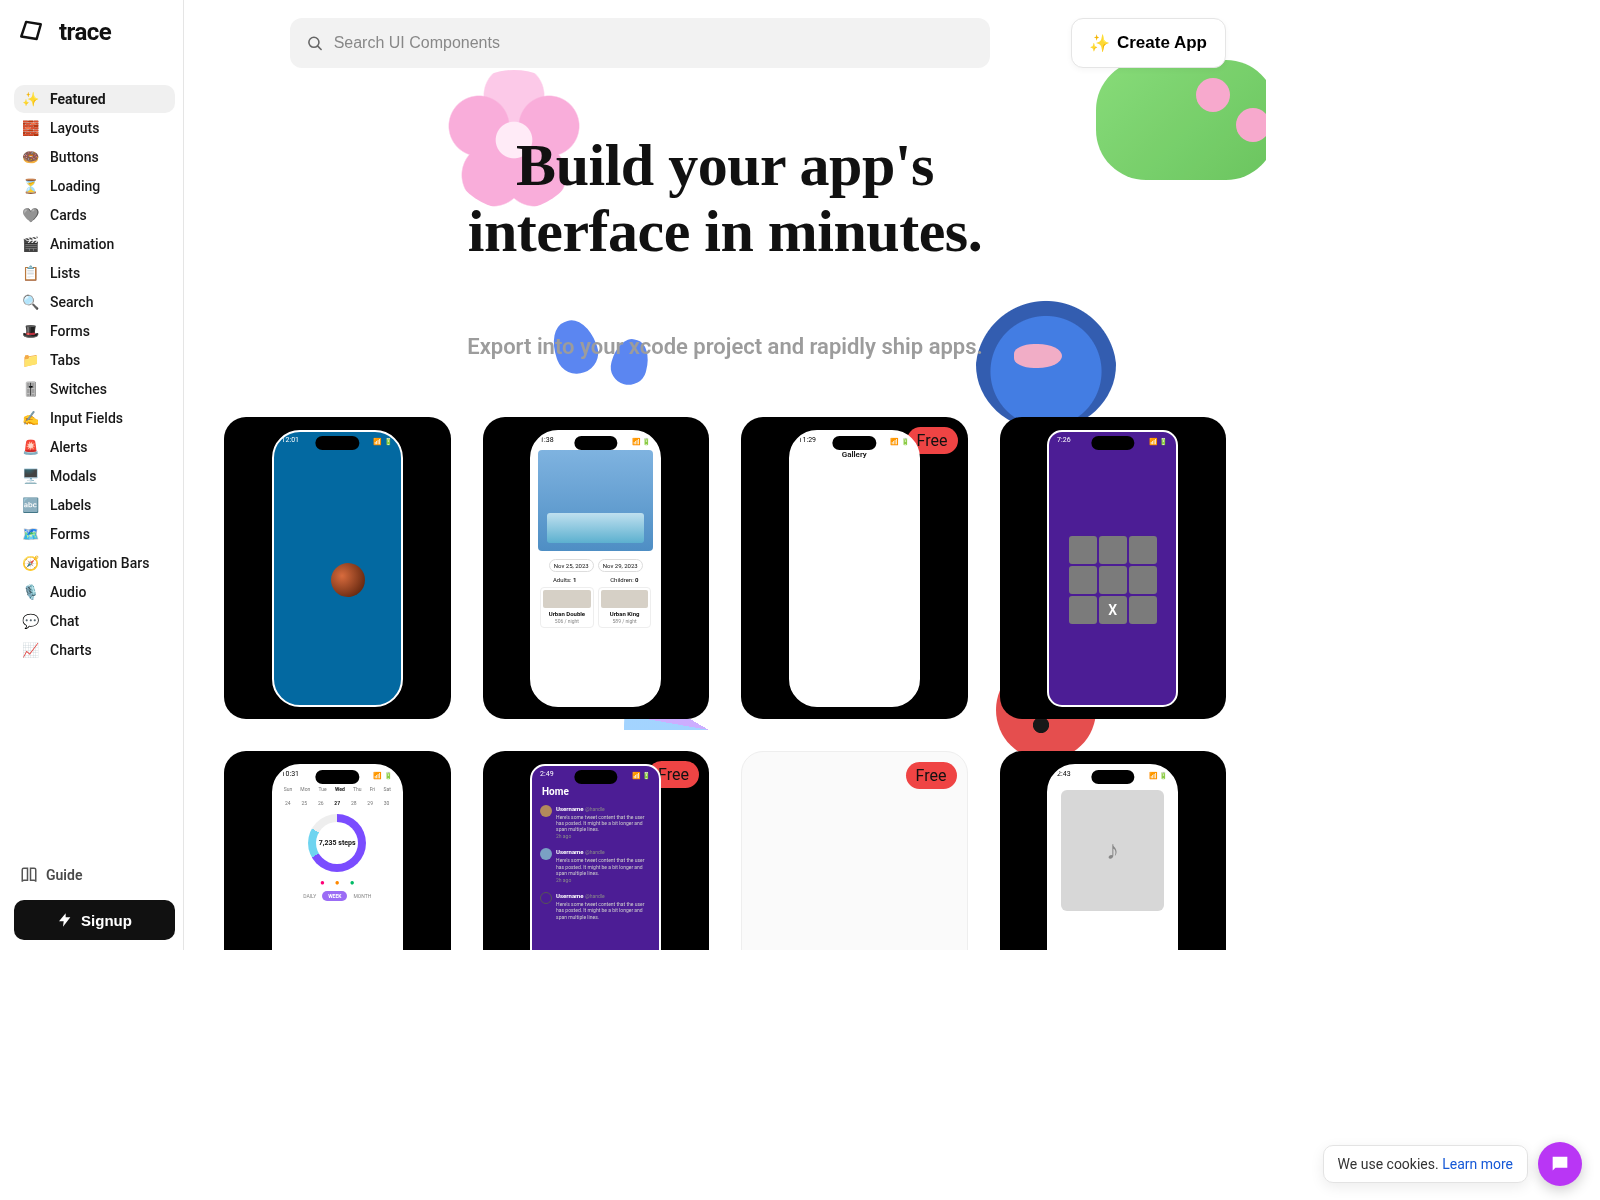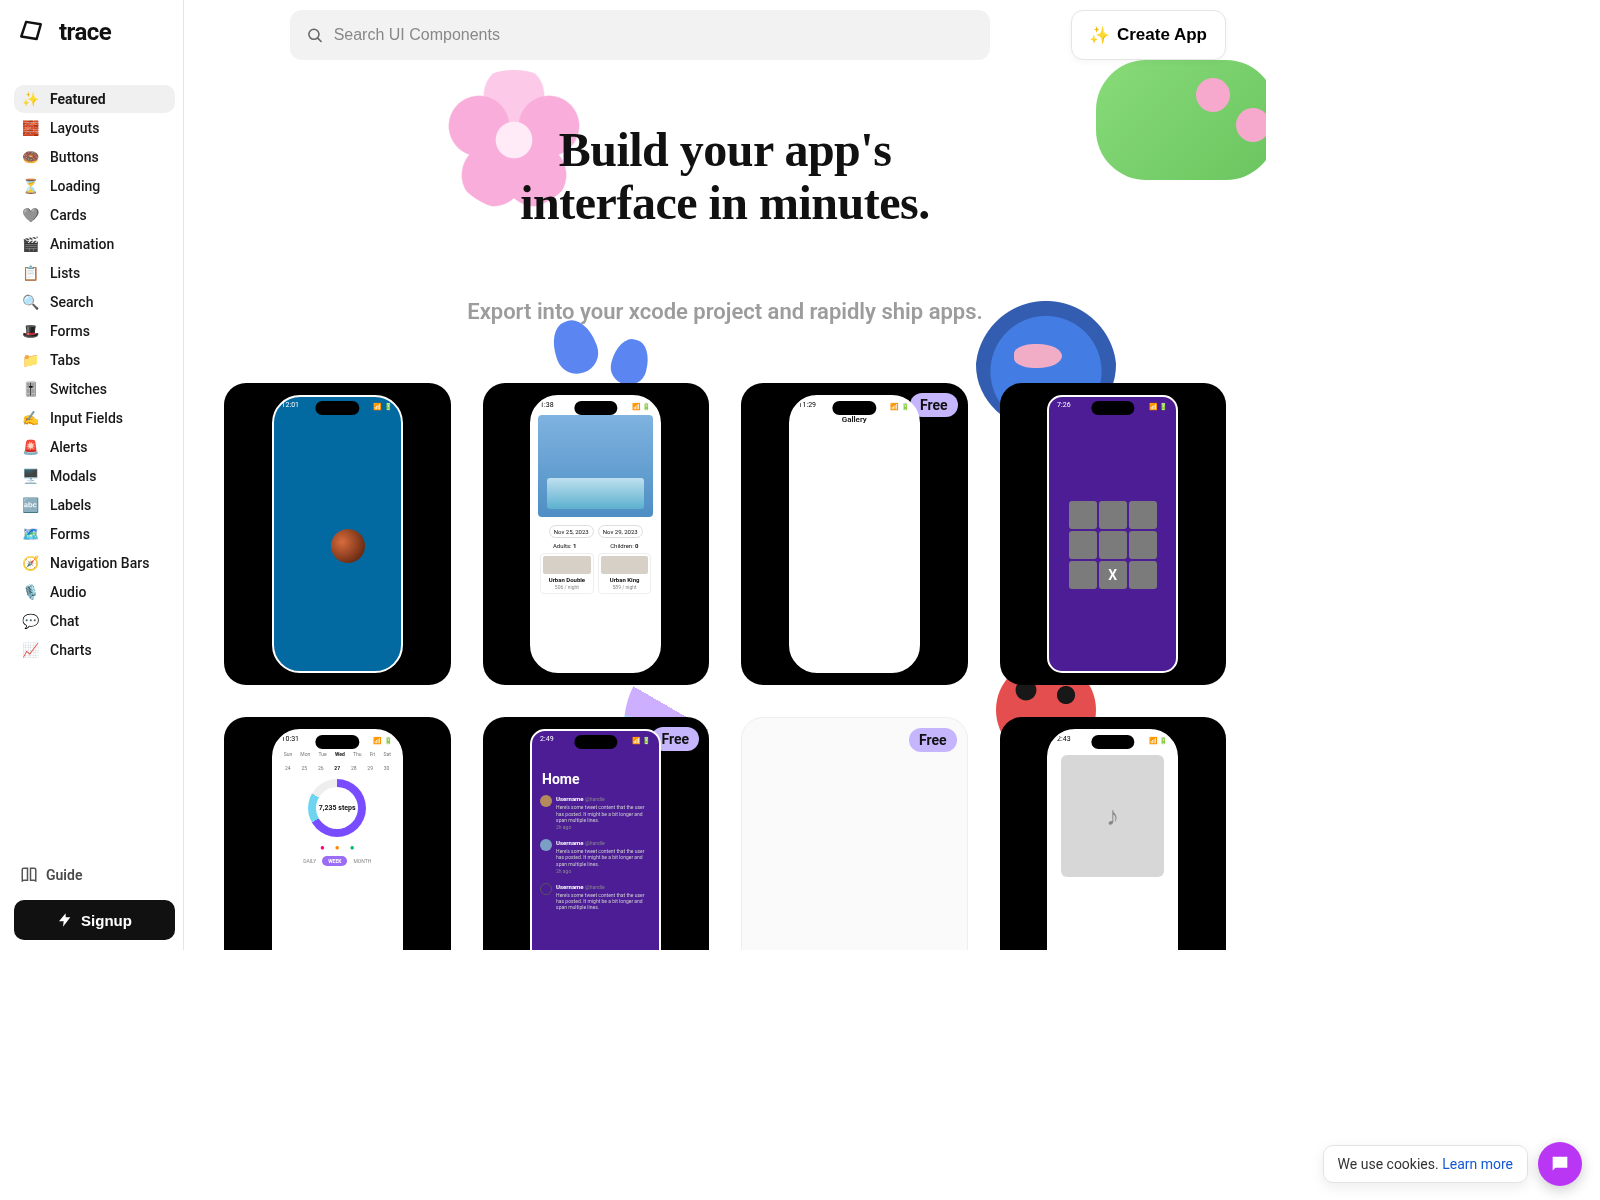--- a/index.html
+++ b/index.html
@@ -40,41 +40,41 @@
   .guide-link { display: flex; align-items: center; gap: 8px; color: #4a4a4a; font-size: 14px; font-weight: 600; padding: 6px 6px; cursor: pointer; margin-bottom: 10px;}
   .guide-link svg { width: 18px; height: 18px; }
   .signup-btn {
     background: #111; color: #fff; border: none; border-radius: 10px;
     width: 100%; height: 40px; font-size: 15px; font-weight: 700;
     display: flex; align-items: center; justify-content: center; gap: 8px; cursor: pointer;
   }
   .signup-btn svg { width: 16px; height: 16px; fill: #fff; }
   
   .main { flex: 1; position: relative; overflow: hidden; padding: 0 40px; }
-  .topbar { display: flex; gap: 14px; align-items: flex-end; padding-top: 10px; position: relative; z-index: 10;}
+  .topbar { display: flex; gap: 14px; align-items: flex-end; padding-top: 18px; position: relative; z-index: 10;}
   .search {
     flex: 1; height: 50px; background: #f2f2f2; border-radius: 12px;
     display: flex; align-items: center; padding: 0 16px; gap: 10px; color: #777;
     max-width: 700px; margin: 0 auto;
   }
   .search svg { width: 18px; height: 18px; stroke: #666; }
   .search input {
     border: none; background: transparent; outline: none; font-size: 16px; width: 100%;
   }
   .search input::placeholder { color: #888; }
   .create-btn {
     height: 50px; padding: 0 18px; background: #fff; border: 1px solid #e5e5e5;
     border-radius: 12px; font-size: 17px; font-weight: 700; cursor: pointer;
     display: flex; align-items: center; gap: 6px;
     box-shadow: 0 2px 6px rgba(0,0,0,0.04);
   }
   .hero { text-align: center; margin-top: 64px; position: relative; z-index: 5; }
   .hero h1 {
     font-family: Georgia, "Times New Roman", serif;
-    font-size: 48px; font-weight: 700; line-height: 1.1;
+    font-size: 60px; font-weight: 700; line-height: 1.1;
     letter-spacing: -0.5px;
   }
   .hero-sub {
     margin-top: 38px; font-size: 22px; font-weight: 600; color: #9c9c9c;
     line-height: 1.35;
   }
   
   .deco { position: absolute; z-index: 1; border-radius: 50%; opacity: .9;}
   .flower {
     left: 260px; top: 70px; width: 140px; height: 140px;
@@ -124,21 +124,21 @@
   }
   .card {
     aspect-ratio: 3/4;
     background: #000; border-radius: 22px;
     display: flex; align-items: center; justify-content: center;
     position: relative; cursor: pointer; overflow: hidden;
   }
   .card.light { background: #fafafa; border:1px solid #eee; }
   .badge {
     position: absolute; top: 10px; right: 10px;
-    background: #c4b5fd; color: #111; font-size: 14px; font-weight: 700;
+    background: #ef4444; color: #111; font-size: 16px; font-weight: 400;
     padding: 4px 10px; border-radius: 999px;
   }
   
   .phone {
     width: 58%; aspect-ratio: 9/19; border: 2px solid #fff; border-radius: 28px;
     background: #0369a1; position: relative; overflow:hidden;
   }
   .phone.white { background:#fff; border-color:#fff;}
   .phone.darkscreen { background:#4c1d95;border-radius:15px; }
   .notch { position:absolute; top:4px; left:50%; transform:translateX(-50%);
@@ -179,21 +179,21 @@
     background: conic-gradient(#7a4cff 0 240deg,#6ed4f0 240deg 300deg,#eee 300deg 360deg);
     display:flex;align-items:center;justify-content:center;}
   .c5 .ring-in{width:42px;height:42px;background:#fff;border-radius:50%;display:flex;align-items:center;justify-content:center;flex-direction:column;}
   .c5 .ring-in b{font-size:7px;}
   .c5 .icons{display:flex;justify-content:center;gap:10px;font-size:8px;margin-top:2px;}
   .c5 .seg{display:flex;justify-content:center;gap:0;margin-top:4px;}
   .c5 .seg span{font-size:5px;padding:2px 6px;color:#888;}
   .c5 .seg .on{background:#9b6cf5;color:#fff;border-radius:8px;font-weight:700;}
   
   .c6 .screen{color:#fff;padding:4px;}
-  .c6 h4{font-size:14px;font-weight:700;margin:20px 2px 4px;}
+  .c6 h4{font-size:10px;font-weight:700;margin:0 2px 4px;}
   .c6 .tw{display:flex;gap:4px;margin:4px 0;}
   .c6 .av{width:12px;height:12px;border-radius:50%;background:#b38a5c;flex-shrink:0;}
   .c6 .tw:nth-child(3) .av{background:#7aa0c4;}
   .c6 .tw:nth-child(4) .av{background:transparent;border:1px solid #555;}
   .c6 .twr b{font-size:6px;}
   .c6 .twr .h{font-size:5px;color:#888;}
   .c6 .twr p{font-size:5px;color:#ccc;line-height:1.25;margin-top:1px;}
   
   .c7 .art{height:52%;background:#000;margin:0;}
   .c7 .meta{background:#9d9d9d;color:#fff;text-align:center;padding-top:4px;height:48%;}

